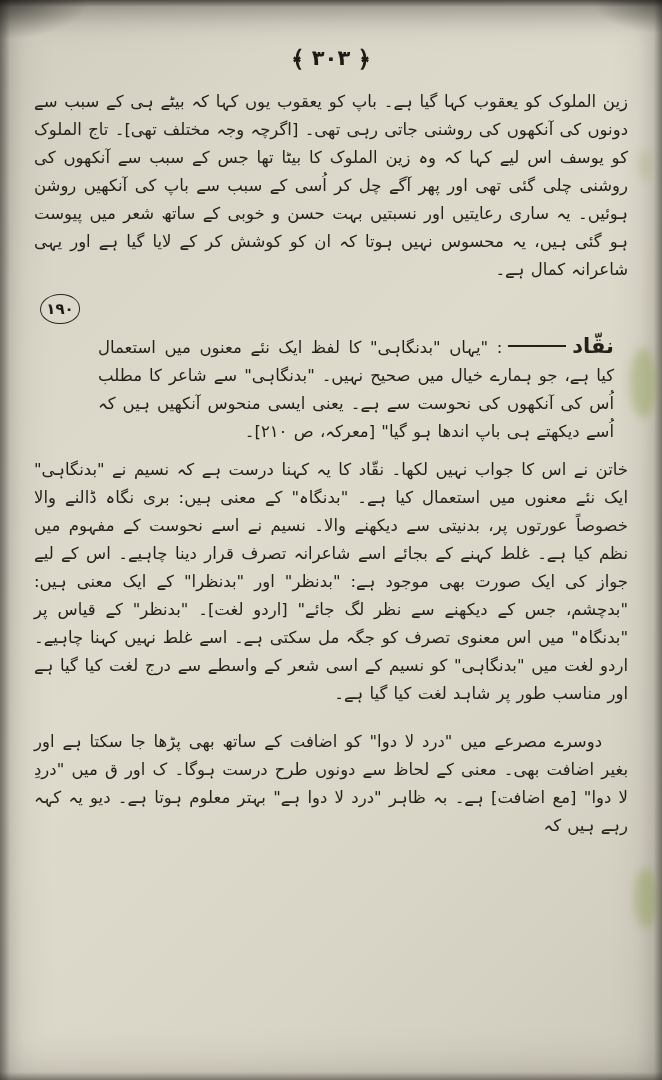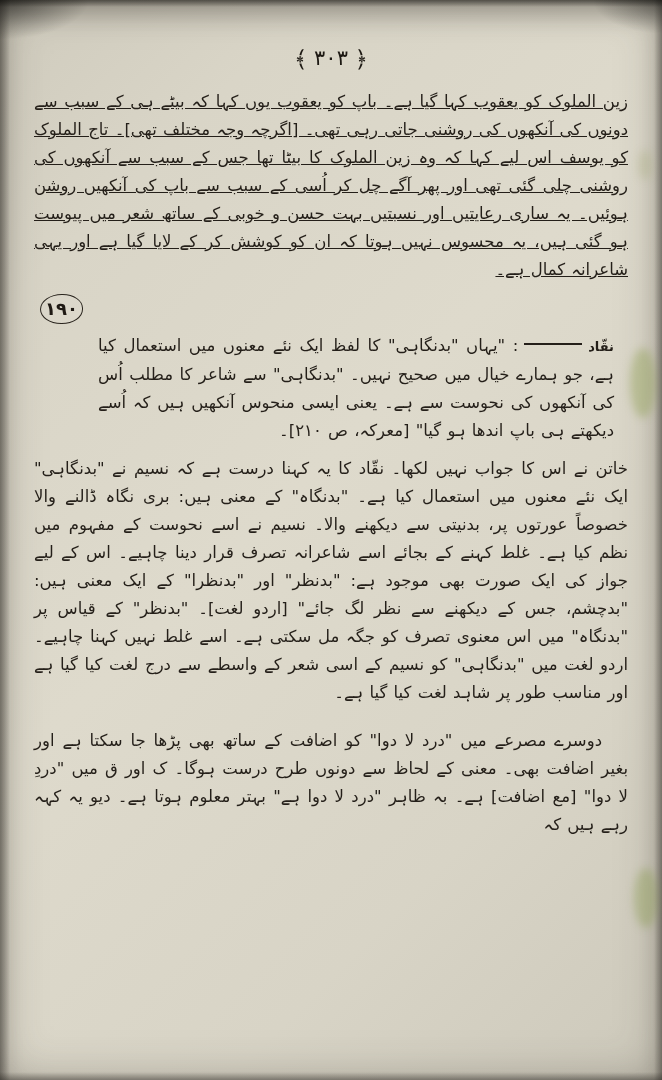--- a/index.html
+++ b/index.html
@@ -25,45 +25,45 @@
   .corner-tl{position:absolute;top:0;left:0;width:90px;height:40px;background:radial-gradient(ellipse at top left,rgba(10,10,8,.55),rgba(10,10,8,0) 70%);}
   .corner-tr{position:absolute;top:0;right:0;width:70px;height:34px;background:radial-gradient(ellipse at top right,rgba(10,10,8,.45),rgba(10,10,8,0) 70%);}
   .stain{position:absolute;border-radius:50%;filter:blur(4px);pointer-events:none;}
   .stain.s1{top:348px;right:6px;width:26px;height:70px;background:rgba(130,150,60,.35);}
   .stain.s2{top:868px;right:4px;width:24px;height:60px;background:rgba(125,145,58,.33);}
   .stain.s3{top:150px;right:10px;width:14px;height:30px;background:rgba(140,150,80,.2);}
 
   .page-number-wrap{
     position:absolute;top:46px;left:0;right:0;
     text-align:center;
-    font-size:21px;font-weight:normal;color:#1d1913;
+    font-size:21px;font-weight:bold;color:#1d1913;
     letter-spacing:2px;
   }
   .page-number-wrap .flourish{font-size:23px;vertical-align:-2px;}
 
   .content{
     position:absolute;top:88px;right:34px;left:34px;bottom:20px;
     font-size:16.5px;line-height:28px;
     text-align:justify;text-align-last:right;
     word-spacing:1px;
   }
   p{margin:0 0 6px 0;}
-  .para-first{margin-bottom:10px;text-decoration:underline;}
+  .para-first{margin-bottom:10px;}
   .marker-row{position:relative;height:34px;margin:2px 0 4px 0;}
   .num-circle{
     position:absolute;left:6px;top:0;
     min-width:30px;height:28px;padding:0 4px;
     border:1.6px solid #2a251e;
     border-radius:52% 48% 50% 50%;
     display:flex;align-items:center;justify-content:center;
-    font-size:18px;font-weight:bold;color:#1f1a14;
+    font-size:15px;font-weight:bold;color:#1f1a14;
     background:rgba(255,255,255,.06);
   }
   .naqqad-heading{
-    font-size:13px;font-weight:bold;
+    font-size:21px;font-weight:bold;
   }
   .heading-dash{
     display:inline-block;width:58px;height:0;
     border-top:2px solid #241f19;
     vertical-align:6px;margin:0 6px;
   }
   .quote-block{
     padding-right:14px;padding-left:64px;
     margin-bottom:10px;
   }

